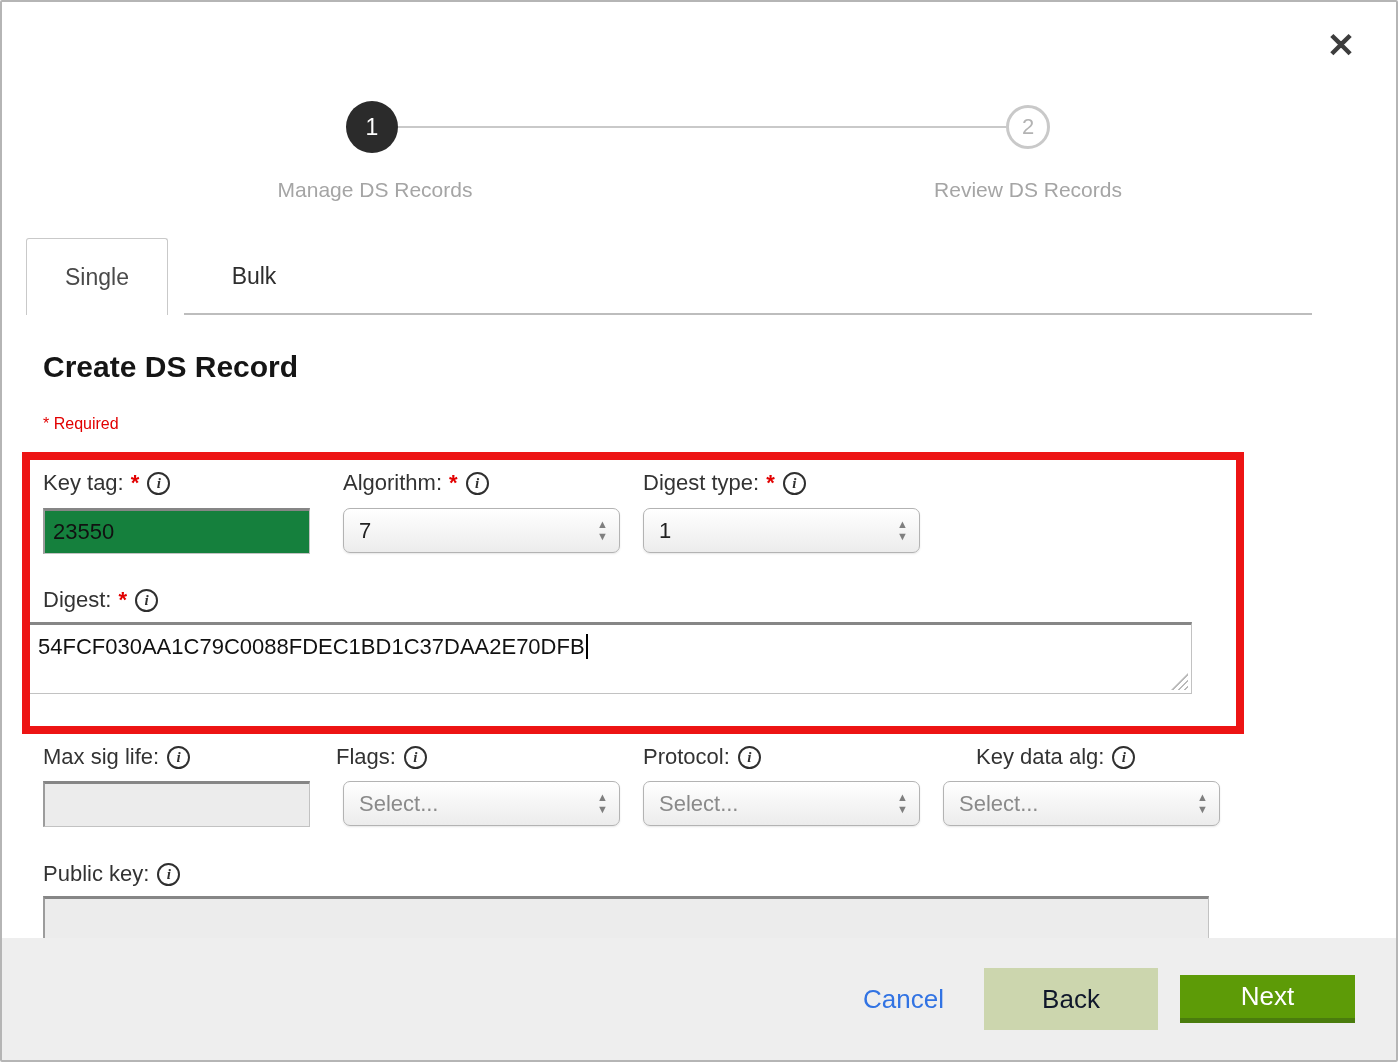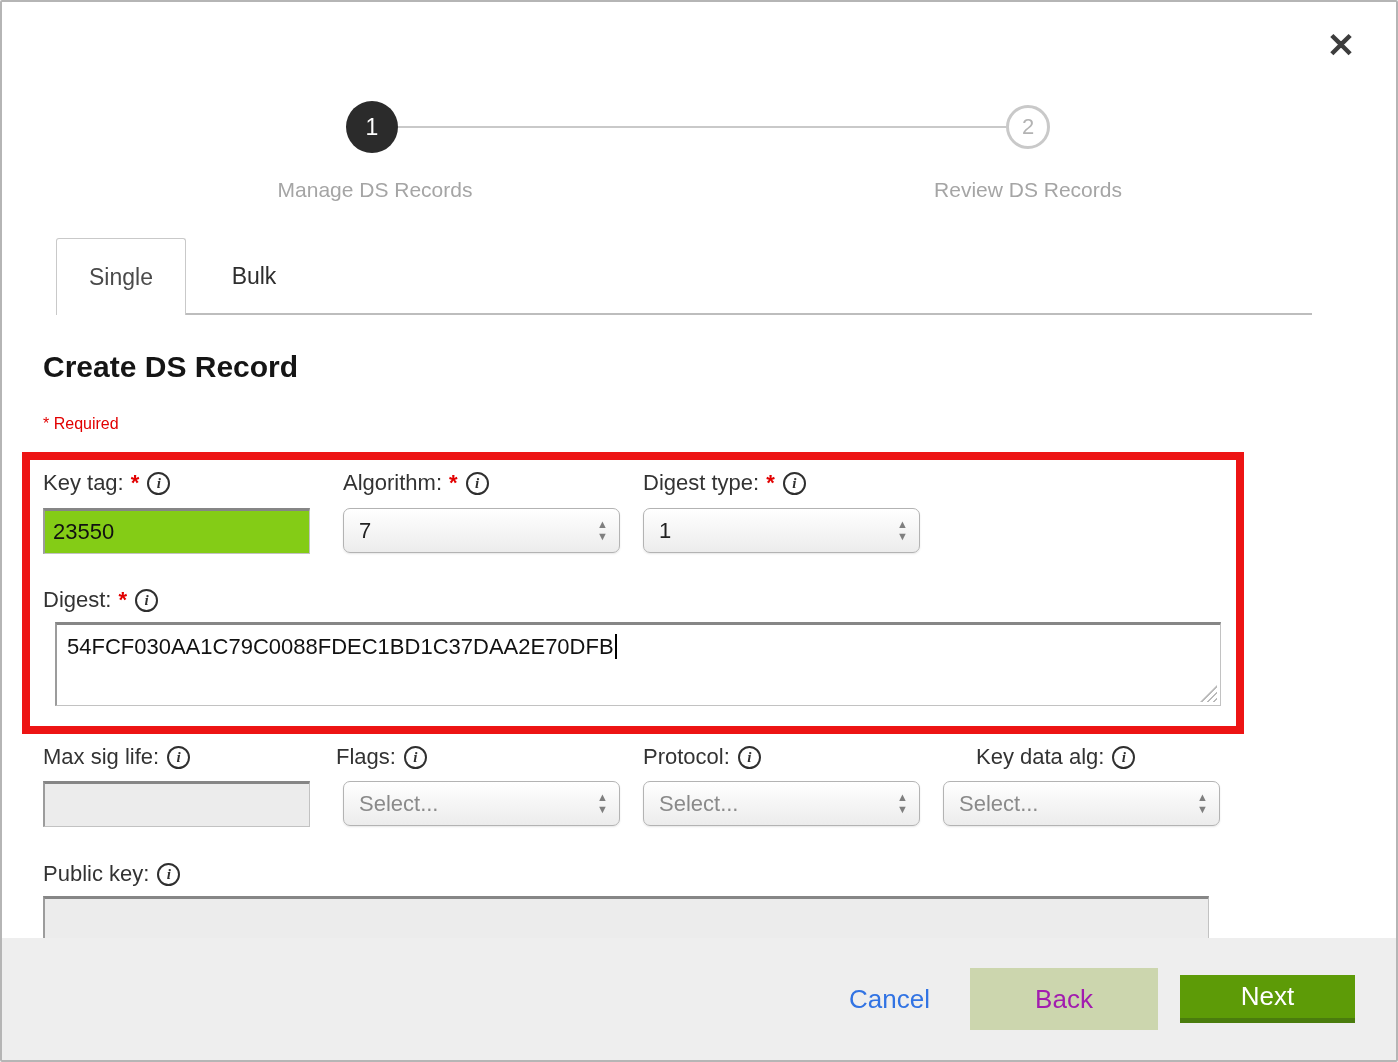--- a/index.html
+++ b/index.html
@@ -35,21 +35,21 @@
   }
   .step-circle.inactive {
     left:1006px; top:105px; width:44px; height:44px;
     background:#ffffff; border:3px solid #c9c9c9; color:#b3b3b3; font-size:22px;
   }
   .step-label { position:absolute; top:178px; width:320px; text-align:center; color:#a5a5a5; font-size:21px; }
   .step-label.one { left:215px; }
   .step-label.two { left:868px; }
   
   .tab-single {
-    position:absolute; left:56px; top:238px; width:130px; height:77px;
+    position:absolute; left:26px; top:238px; width:142px; height:77px;
     border:1px solid #c9c9c9; border-bottom:none;
     border-top-left-radius:3px; border-top-right-radius:3px;
     background:#ffffff; box-sizing:border-box;
     display:flex; align-items:center; justify-content:center;
     font-size:23px; color:#4a4a4a; cursor:pointer; z-index:2;
   }
   .tab-bulk {
     position:absolute; left:184px; top:238px; width:140px; height:76px;
     display:flex; align-items:center; justify-content:center;
     font-size:23px; color:#2e2e2e; cursor:pointer;
@@ -74,21 +74,21 @@
   .info-icon {
     width:23px; height:23px; margin-left:8px;
     border:2.5px solid #2f2f2f; border-radius:50%;
     display:inline-flex; align-items:center; justify-content:center;
     font-family:"Liberation Serif", serif; font-style:italic; font-weight:bold;
     font-size:15px; color:#2f2f2f; box-sizing:border-box; cursor:pointer;
   }
   
   .inset {
     position:absolute; box-sizing:border-box;
-    background:#84cc16;
+    background:#15803d;
     border-top:3px solid #868686;
     border-left:2px solid #9c9c9c;
     border-right:1px solid #c2c2c2;
     border-bottom:1px solid #c2c2c2;
     font-family:"Liberation Sans", sans-serif;
     font-size:22px; color:#111111; padding:0 8px;
   }
   .inset.disabled { background:#ececec; }
   
   .sel {
@@ -127,22 +127,22 @@
     background:#eeeeee; z-index:10;
     display:flex; align-items:center; justify-content:flex-end;
     padding-right:41px; box-sizing:border-box; gap:22px;
   }
   .cancel-link {
     background:none; border:none; color:#3173e3;
     font-size:26px; cursor:pointer; margin-right:18px;
     font-family:"Liberation Sans", sans-serif;
   }
   .back-btn {
-    width:188px; height:62px; border:none;
-    background:#ccd6ae; color:#a21caf; font-size:26px;
+    width:174px; height:62px; border:none;
+    background:#ccd6ae; color:#0f172a; font-size:26px;
     font-family:"Liberation Sans", sans-serif;
   }
   .next-btn {
     width:175px; height:48px; border:none;
     background:#5d9b07; border-bottom:5px solid #4a7c0d;
     color:#ffffff; font-size:26px; cursor:pointer;
     font-family:"Liberation Sans", sans-serif;
   }
 </style>
 </head>
@@ -197,21 +197,21 @@
     <span>▲</span>
       <span>▼</span>
   </span>
 </div>
 
 <div class="flabel" style="left:43px; top:585px;">
   <span>Digest:</span>
   <span class="req">*</span>
   <span class="info-icon">i</span>
 </div>
-<div class="txta" style="left:55px; top:622px; width:1166px; height:84px;">
+<div class="txta" style="left:26px; top:622px; width:1166px; height:72px;">
   <span>54FCF030AA1C79C0088FDEC1BD1C37DAA2E70DFB</span><span class="caret"></span>
   <span class="resize-handle"></span>
 </div>
 
 <div class="flabel" style="left:43px; top:742px;">
   <span>Max sig life:</span>
   <span class="info-icon">i</span>
 </div>
 <div class="flabel" style="left:336px; top:742px;">
   <span>Flags:</span>

